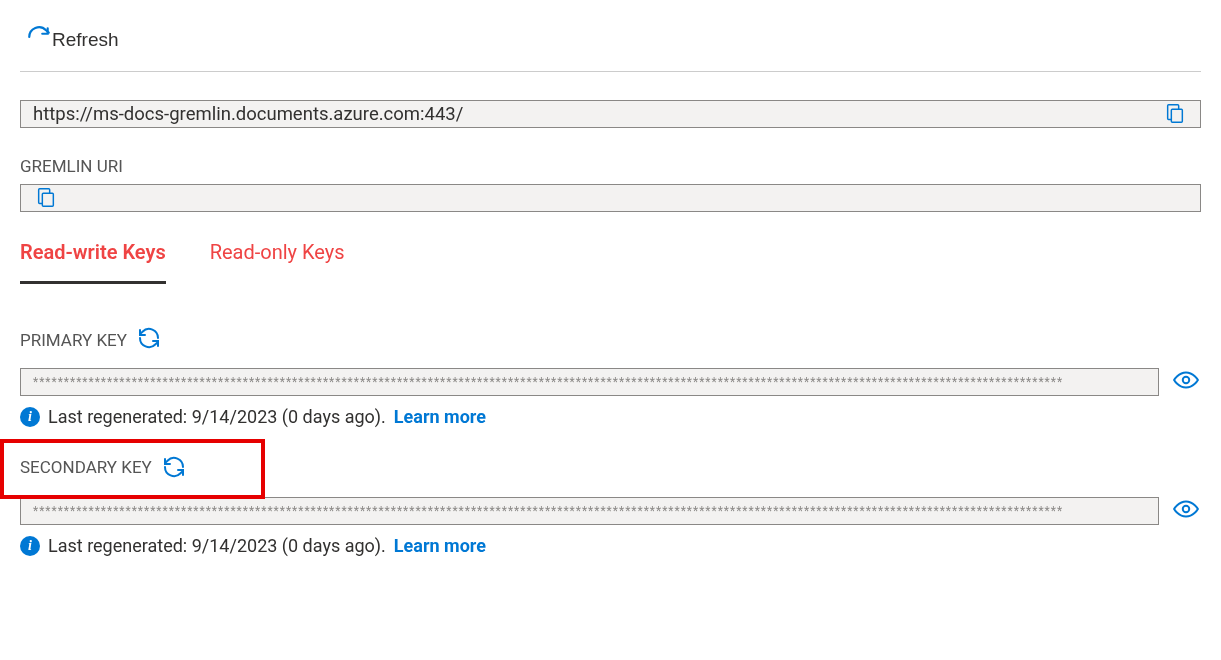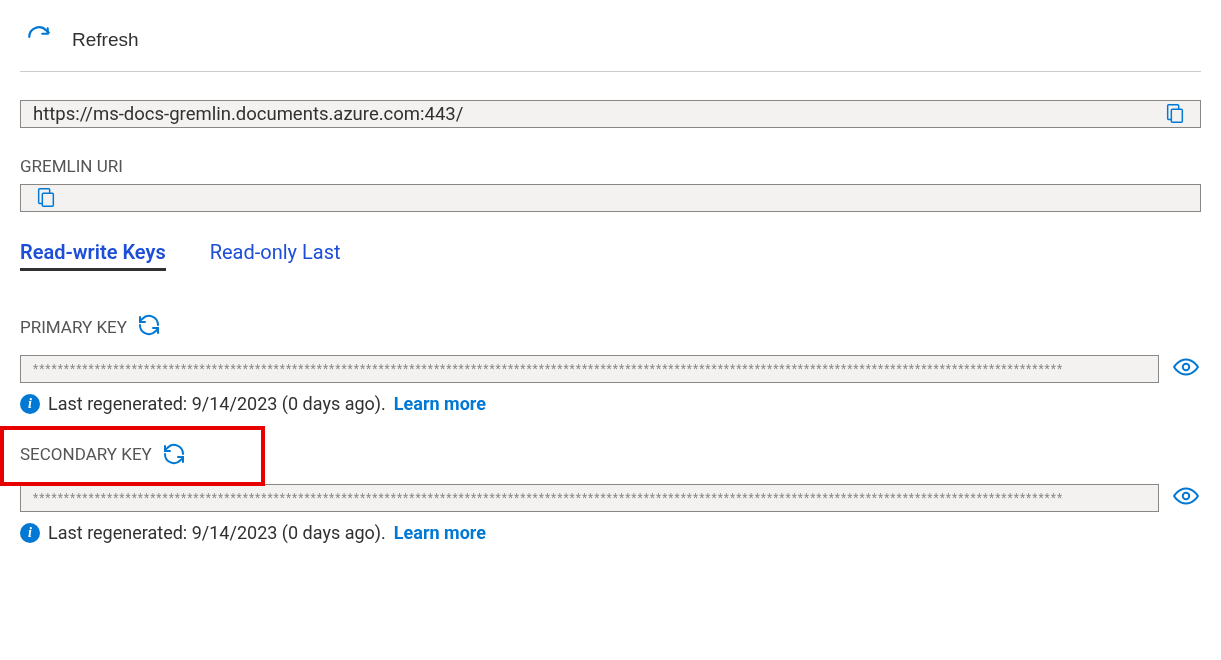--- a/index.html
+++ b/index.html
@@ -13,21 +13,21 @@
     .toolbar {
       display: flex;
       align-items: center;
       gap: 8px;
       padding-bottom: 12px;
       border-bottom: 1px solid #ccc;
     }
     .refresh-btn {
       display: flex;
       align-items: center;
-      gap: 20px;
+      gap: 0;
       background: transparent;
       border: none;
       cursor: pointer;
       font-size: 18px;
       color: #323130;
       padding: 4px 4px;
       margin-left: 2px;
     }
     .refresh-btn-text {
       font-size: 19px;
@@ -77,23 +77,23 @@
       display: flex;
       align-items: center;
     }
     .tabs {
       display: flex;
       gap: 44px;
       margin-bottom: 42px;
     }
     .tab {
       font-size: 20px;
-      padding-bottom: 4px;
-      cursor: pointer;
-      color: #1d4ed8;
+      padding-bottom: 17px;
+      cursor: pointer;
+      color: #ef4444;
     }
     .tab.active {
       font-weight: 600;
       border-bottom: 3px solid #323130;
     }
     .label-row {
       display: flex;
       align-items: center;
       gap: 10px;
       margin-bottom: 12px;
@@ -192,21 +192,21 @@
             <rect x="8" y="8" width="12" height="14" rx="1"></rect>
             <path d="M16 8 V4 a1 1 0 0 0 -1 -1 H5 a1 1 0 0 0 -1 1 v14 a1 1 0 0 0 1 1 h3"></path>
           </svg>
         </span>
       </button>
     </div>
   </div>
 
   <div class="tabs">
     <div class="tab active">Read-write Keys</div>
-    <div class="tab">Read-only Last</div>
+    <div class="tab">Read-only Keys</div>
   </div>
 
   <div class="label-row">
     <span class="field-label" style="margin-bottom:0">PRIMARY KEY</span>
     <button class="small-refresh">
       <span>
         <svg width="24" height="24" viewBox="0 0 24 24" fill="none" stroke="#0078d4" stroke-width="2" stroke-linecap="round">
           <path d="M21 12a9 9 0 0 0-15.5-6.3L3 8"></path>
           <path d="M3 4 L3 9 L8 9"></path>
           <path d="M3 12a9 9 0 0 0 15.5 6.3L21 16"></path>

